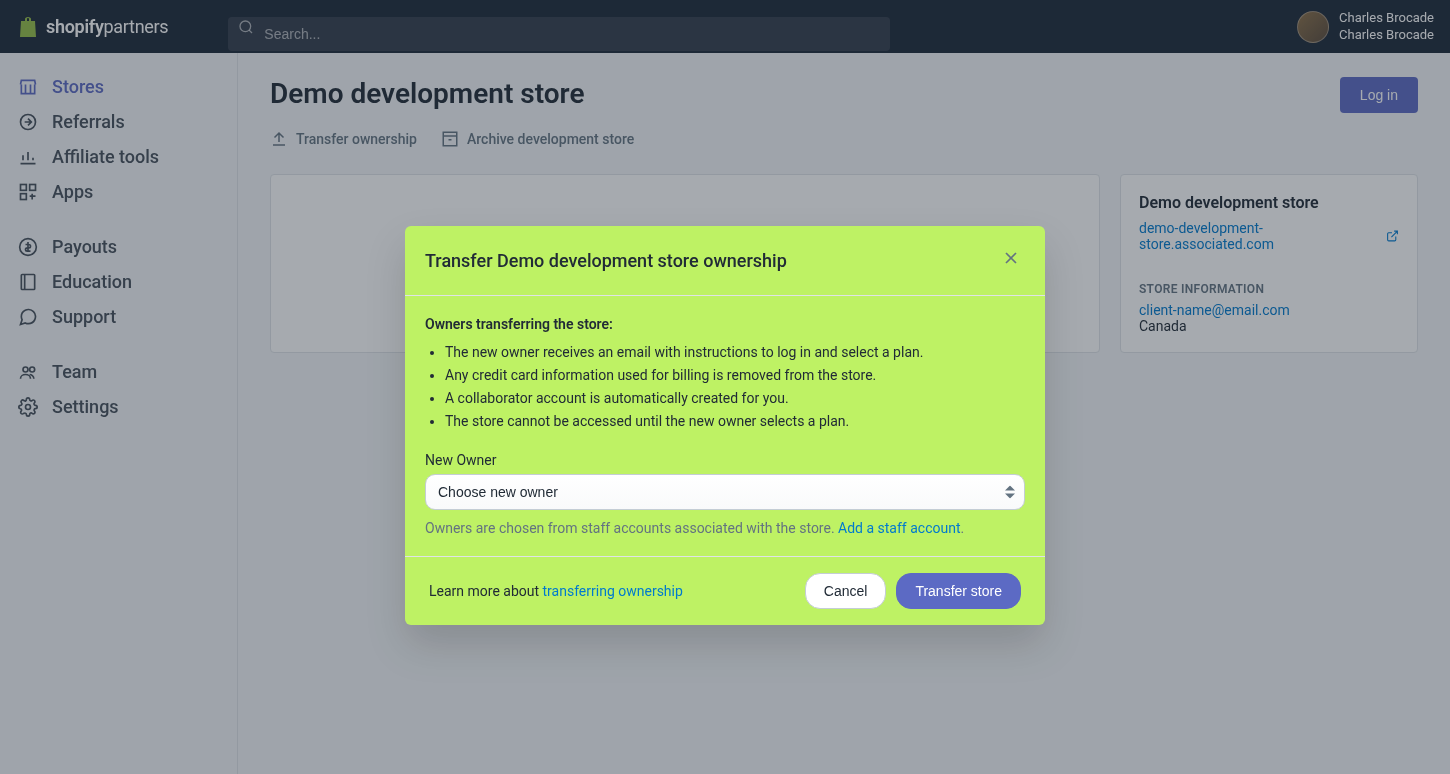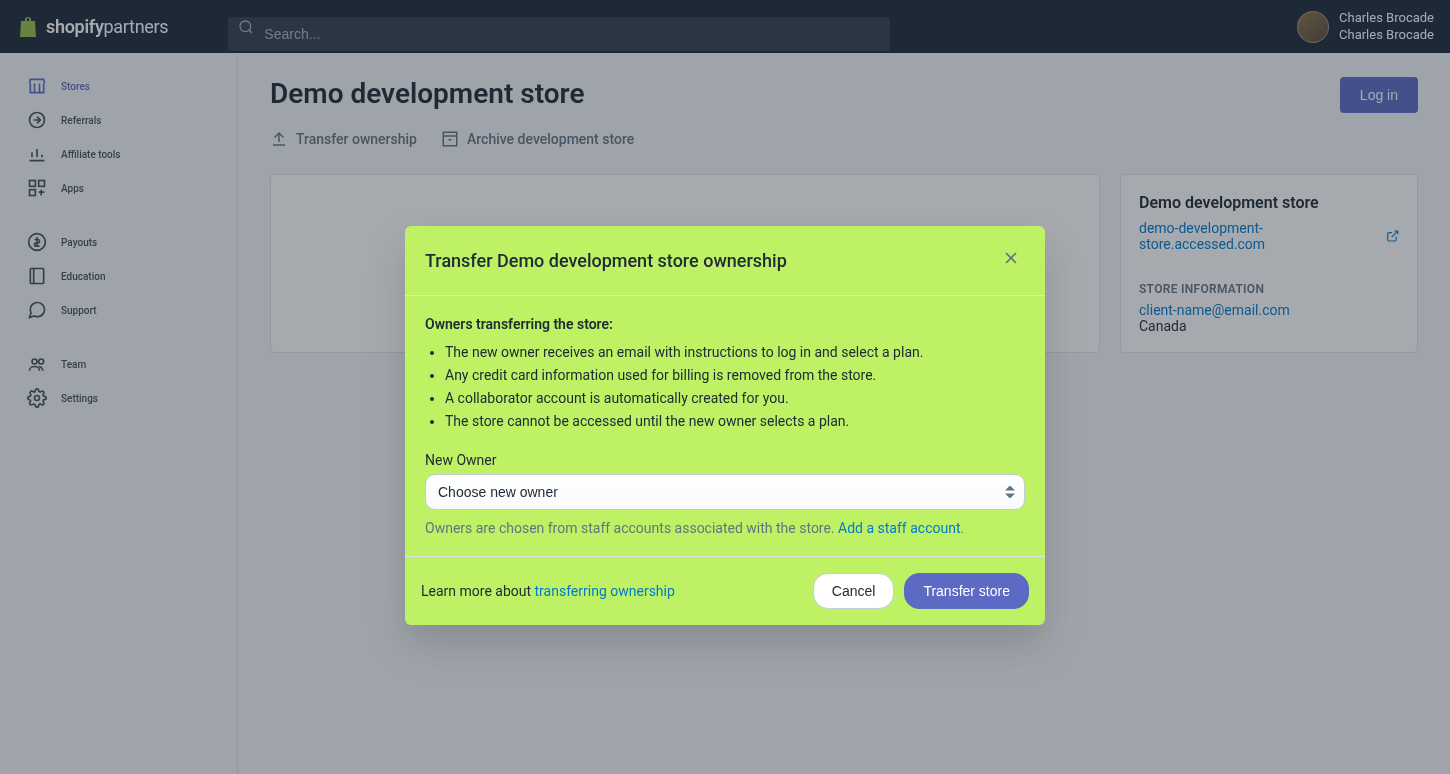--- a/index.html
+++ b/index.html
@@ -15,21 +15,21 @@
     .search::placeholder { color: rgba(255,255,255,0.6); }
     .search-container { position: relative; }
     .search-icon { position: absolute; left: 10px; top: 50%; transform: translateY(-50%); color: rgba(255,255,255,0.6); }
     .user-area { margin-left: auto; display: flex; align-items: center; gap: 10px; color: #fff; }
     .avatar { width: 32px; height: 32px; border-radius: 50%; background: linear-gradient(135deg, #8b6f47, #5a4a3a); border: 1px solid rgba(255,255,255,0.3); }
     .user-names { display: flex; flex-direction: column; font-size: 13px; line-height: 1.3; }
     
     .layout { display: flex; height: calc(100% - 53px); }
     .sidebar { width: 238px; background: #f4f6f8; border-right: 1px solid #dfe3e8; padding: 16px 0; }
     .nav-group { margin-bottom: 20px; }
-    .nav-item { display: flex; align-items: center; gap: 14px; padding: 7px 27px; color: #454f5b; font-size: 10px; font-weight: 500; cursor: pointer; }
+    .nav-item { display: flex; align-items: center; gap: 14px; padding: 7px 18px; color: #454f5b; font-size: 18px; font-weight: 500; cursor: pointer; }
     .nav-item.active { color: #5c6ac4; }
     .nav-item svg { width: 20px; height: 20px; flex-shrink: 0; }
     
     .main { flex: 1; padding: 24px 32px; overflow: auto; }
     .page-header { display: flex; justify-content: space-between; align-items: flex-start; margin-bottom: 12px; }
     .page-title { font-size: 28px; font-weight: 600; color: #212b36; margin-bottom: 16px; }
     .page-actions { display: flex; gap: 24px; margin-top: 20px; }
     .action-link { display: flex; align-items: center; gap: 8px; color: #637381; font-size: 14px; font-weight: 500; cursor: pointer; }
     .action-link svg { width: 18px; height: 18px; }
     .login-btn { background: #5c6ac4; color: #fff; border: none; border-radius: 4px; padding: 10px 20px; font-size: 14px; font-weight: 500; cursor: pointer; }
@@ -52,21 +52,21 @@
     .modal-body { padding: 20px; }
     .modal-intro { font-size: 14px; font-weight: 600; color: #212b36; margin-bottom: 10px; }
     .modal-list { list-style: disc; padding-left: 20px; margin-bottom: 20px; }
     .modal-list li { font-size: 14px; color: #212b36; line-height: 1.5; margin-bottom: 2px; }
     .field-label { font-size: 14px; color: #212b36; margin-bottom: 6px; display: block; }
     .select-wrap { position: relative; }
     .select { width: 100%; height: 36px; border: 1px solid #c4cdd5; border-radius: 10px; padding: 0 12px; font-size: 14px; color: #212b36; appearance: none; background: linear-gradient(to bottom, #fff, #f9fafb); cursor: pointer; }
     .select-chevron { position: absolute; right: 10px; top: 50%; transform: translateY(-50%); pointer-events: none; color: #637381; display: flex; flex-direction: column; gap: 1px; }
     .help-text { font-size: 14px; color: #637381; margin-top: 10px; }
     .help-text a { color: #007ace; text-decoration: none; }
-    .modal-footer { display: flex; justify-content: space-between; align-items: center; padding: 16px 16px; border-top: 1px solid #dfe3e8; }
+    .modal-footer { display: flex; justify-content: space-between; align-items: center; padding: 16px 24px; border-top: 1px solid #dfe3e8; }
     .learn-more { font-size: 14px; color: #212b36; }
     .learn-more a { color: #007ace; text-decoration: none; }
     .modal-actions { display: flex; gap: 10px; }
     .btn { border-radius: 15px; padding: 9px 18px; font-size: 14px; font-weight: 500; cursor: pointer; }
     .btn-secondary { background: #fff; border: 1px solid #c4cdd5; color: #212b36; }
     .btn-primary { background: #5c6ac4; border: 1px solid #5c6ac4; color: #fff; }
   </style>
 </head>
 <body>
 
@@ -190,21 +190,21 @@
       <button class="login-btn">Log in</button>
     </div>
 
     <div class="content-row">
       <div class="card events-card">
         <span>No store events</span>
       </div>
       <div class="card info-card">
         <div class="info-title">Demo development store</div>
         <a class="info-link">
-          <span>demo-development-store.accessed.com</span>
+          <span>demo-development-store.associated.com</span>
           <svg width="14" height="14" viewBox="0 0 24 24" fill="none" stroke="currentColor" stroke-width="2">
               <path d="M18 13v6a2 2 0 01-2 2H5a2 2 0 01-2-2V8a2 2 0 012-2h6M15 3h6v6M10 14L21 3"></path>
             </svg>
         </a>
         <div class="info-section-label">STORE INFORMATION</div>
         <div class="info-email">client-name@email.com</div>
         <div class="info-text">Canada</div>
       </div>
     </div>
   </div>

